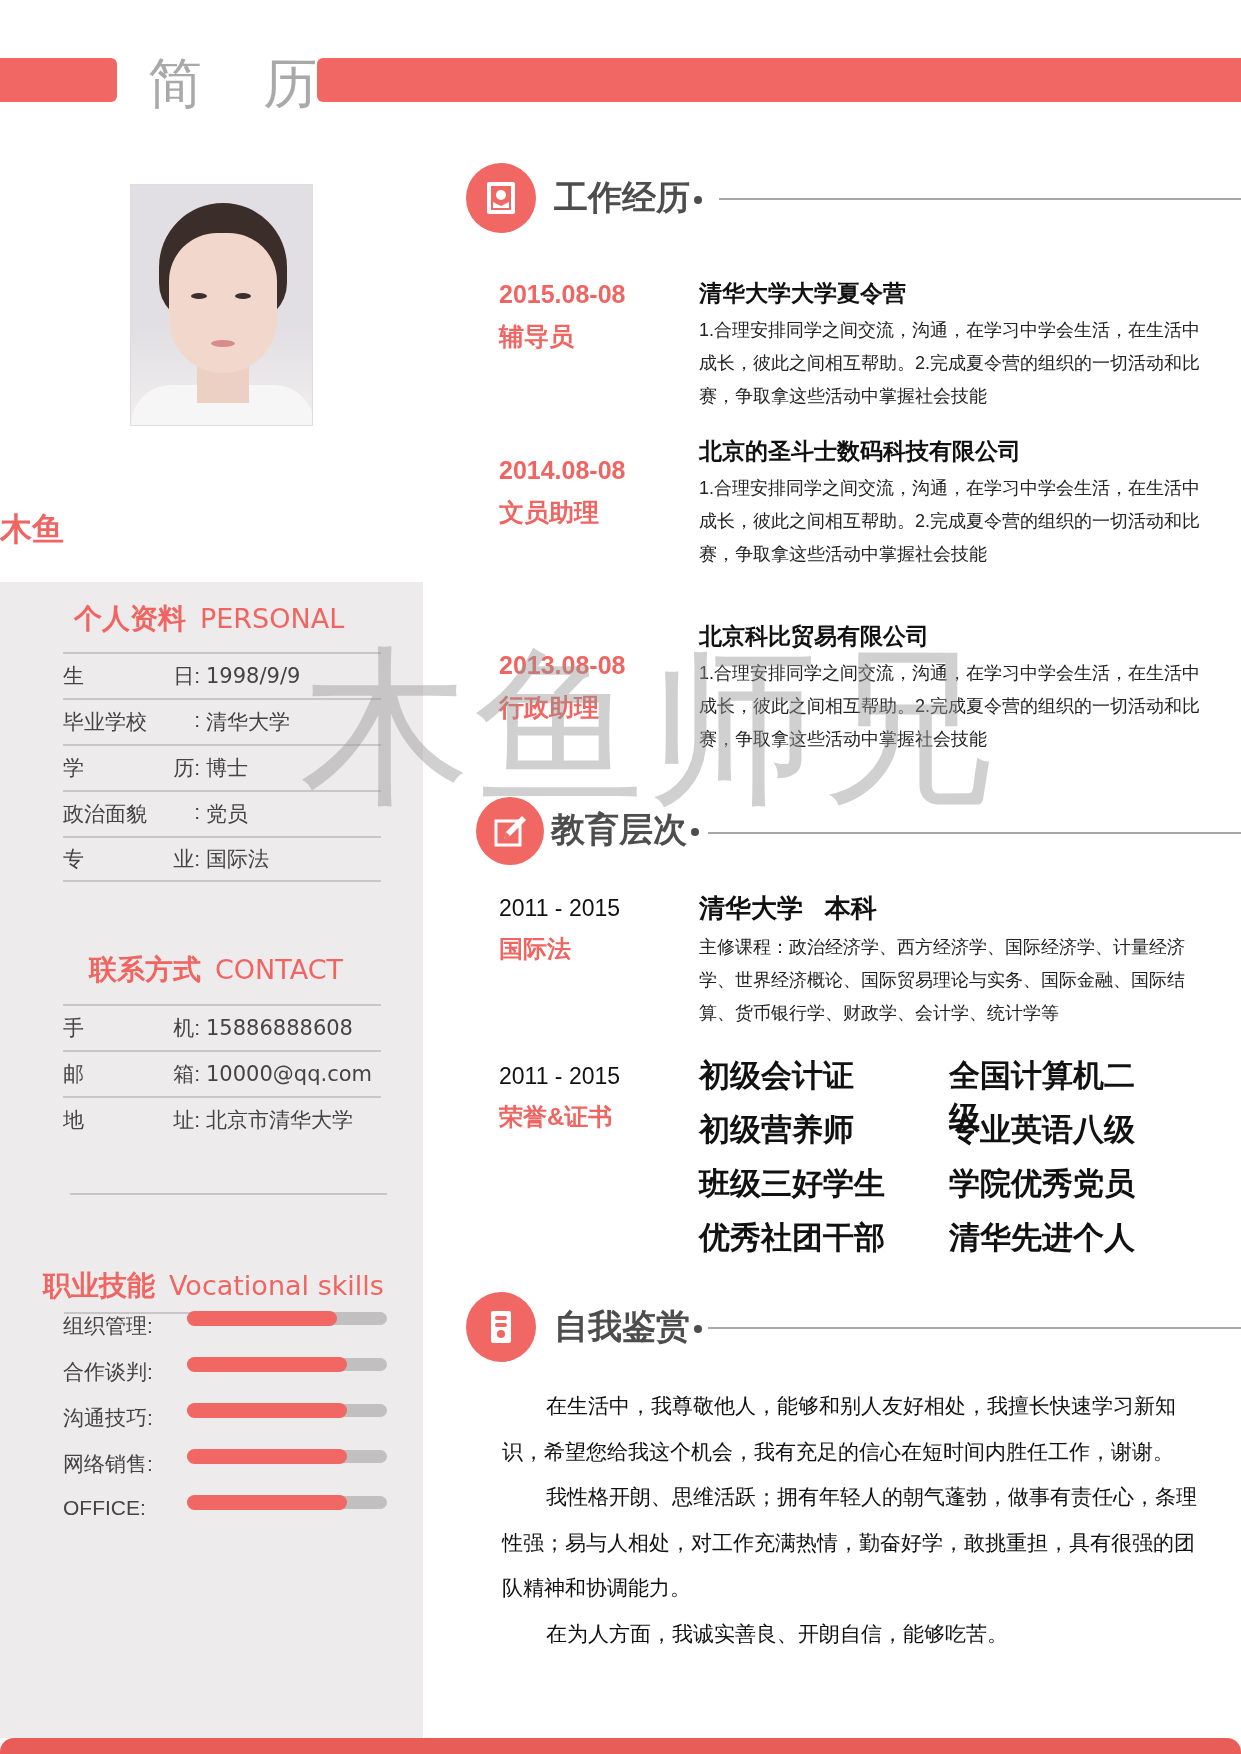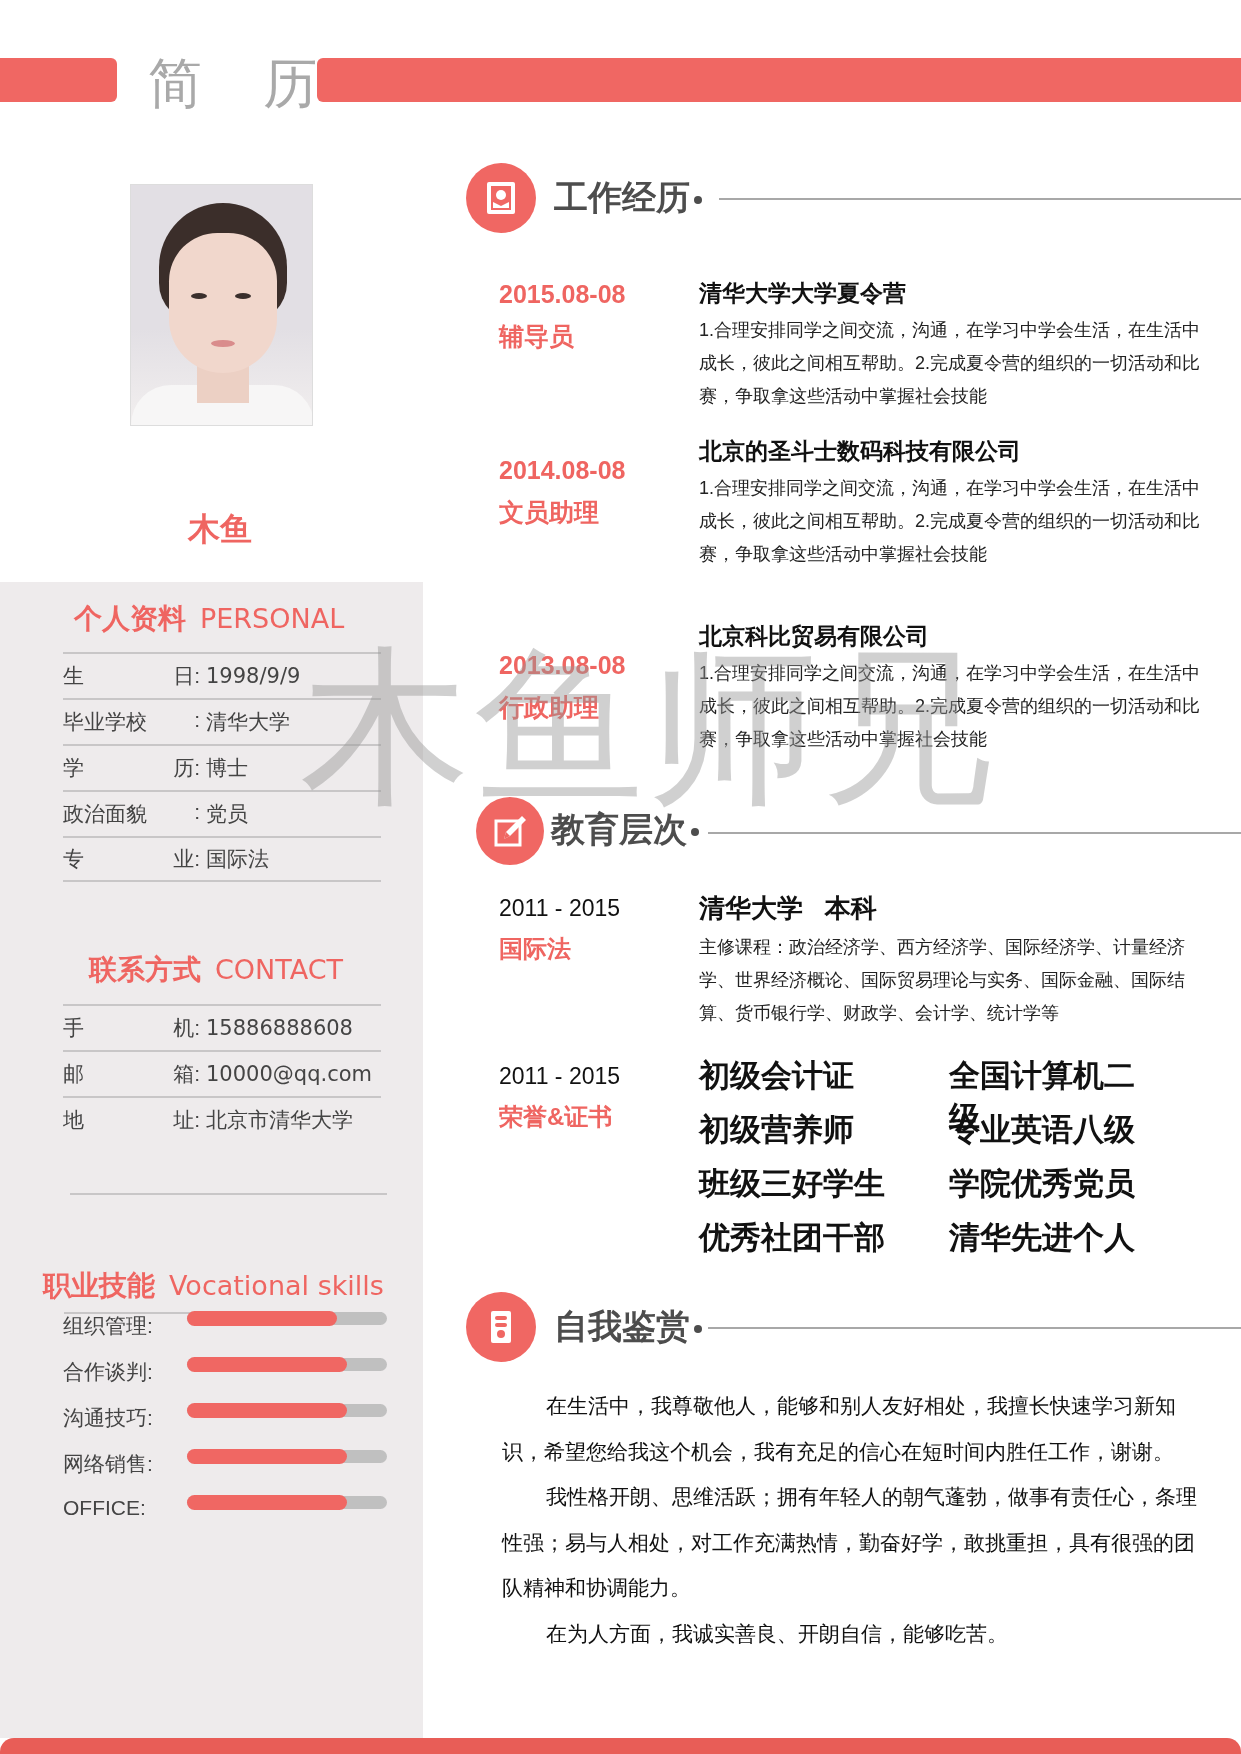--- a/index.html
+++ b/index.html
@@ -16,21 +16,21 @@
 
   .photo { position: absolute; left: 130px; top: 184px; width: 183px; height: 242px; background: linear-gradient(180deg, #e2dfe4 0%, #e2dfe4 60%, #f2efef 100%); border: 1px solid #ddd; overflow: hidden; }
   .photo .hair { position: absolute; left: 28px; top: 18px; width: 128px; height: 120px; background: #3b2e2a; border-radius: 64px 64px 40px 40px; }
   .photo .face { position: absolute; left: 38px; top: 48px; width: 108px; height: 140px; background: #f1d7cc; border-radius: 50px 50px 56px 56px; }
   .photo .eye { position: absolute; top: 108px; width: 16px; height: 6px; background: #3a2f2c; border-radius: 50%; }
   .photo .eye.l { left: 60px; } .photo .eye.r { left: 104px; }
   .photo .lips { position: absolute; left: 80px; top: 155px; width: 24px; height: 7px; background: #d98c8c; border-radius: 50%; }
   .photo .neck { position: absolute; left: 66px; top: 178px; width: 52px; height: 40px; background: #ecd0c4; }
   .photo .shirt { position: absolute; left: 0; top: 200px; width: 183px; height: 60px; background: #f7f6f6; border-radius: 40px 40px 0 0; }
 
-  .name { position: absolute; left: 0; width: 440px; top: 508px; text-align: center; font-size: 32px; font-weight: bold; color: #ef6561; }
+  .name { position: absolute; left: 0; width: 440px; top: 508px; font-size: 32px; font-weight: bold; color: #ef6561; }
 
   .side-heading { position: absolute; font-size: 28px; color: #ef6561; white-space: nowrap; }
   .side-heading .cn { font-weight: bold; }
   .side-heading .en { font-family: "DejaVu Sans", sans-serif; font-weight: normal; margin-left: 14px; font-size: 27px; }
 
   .info-table { position: absolute; left: 63px; width: 318px; }
   .info-row { height: 46px; border-top: 2px solid #c8c6c7; display: flex; align-items: center; font-size: 21px; color: #444; }
   .info-row:last-child { border-bottom: 2px solid #c8c6c7; }
   .info-label { width: 143px; display: flex; justify-content: space-between; padding-right: 6px; }
   .info-value { font-family: "DejaVu Sans", sans-serif; font-size: 21px; }

